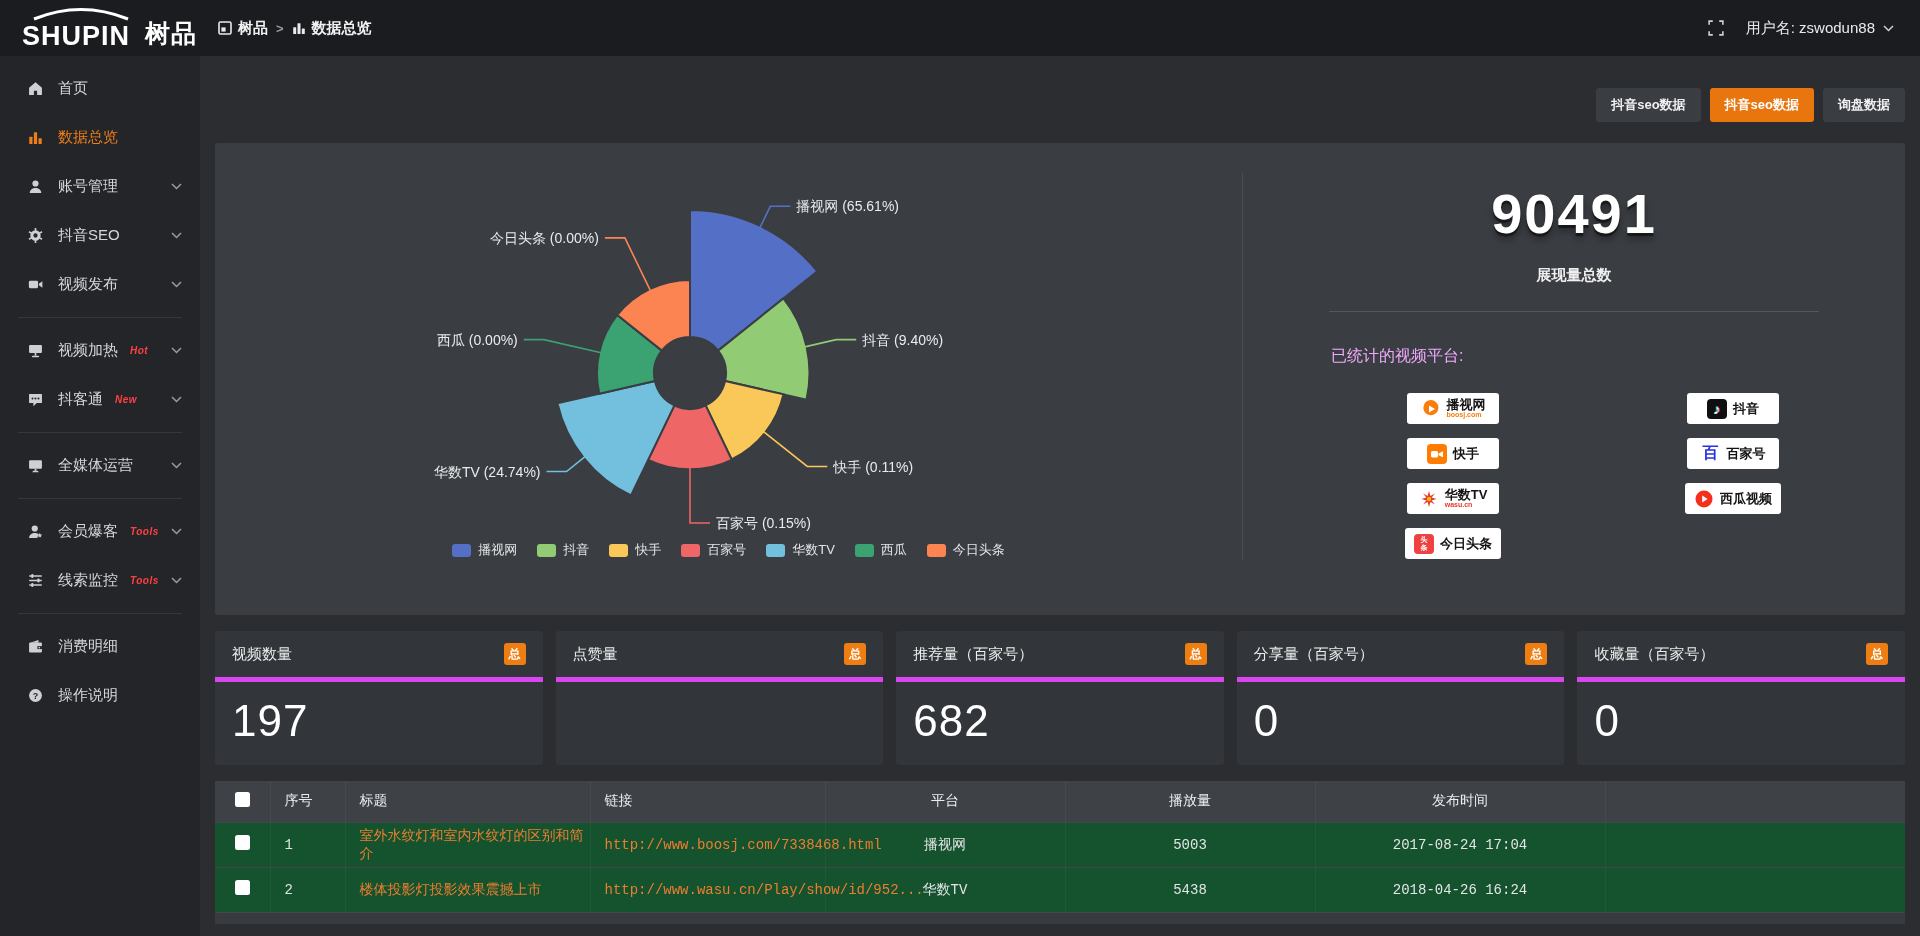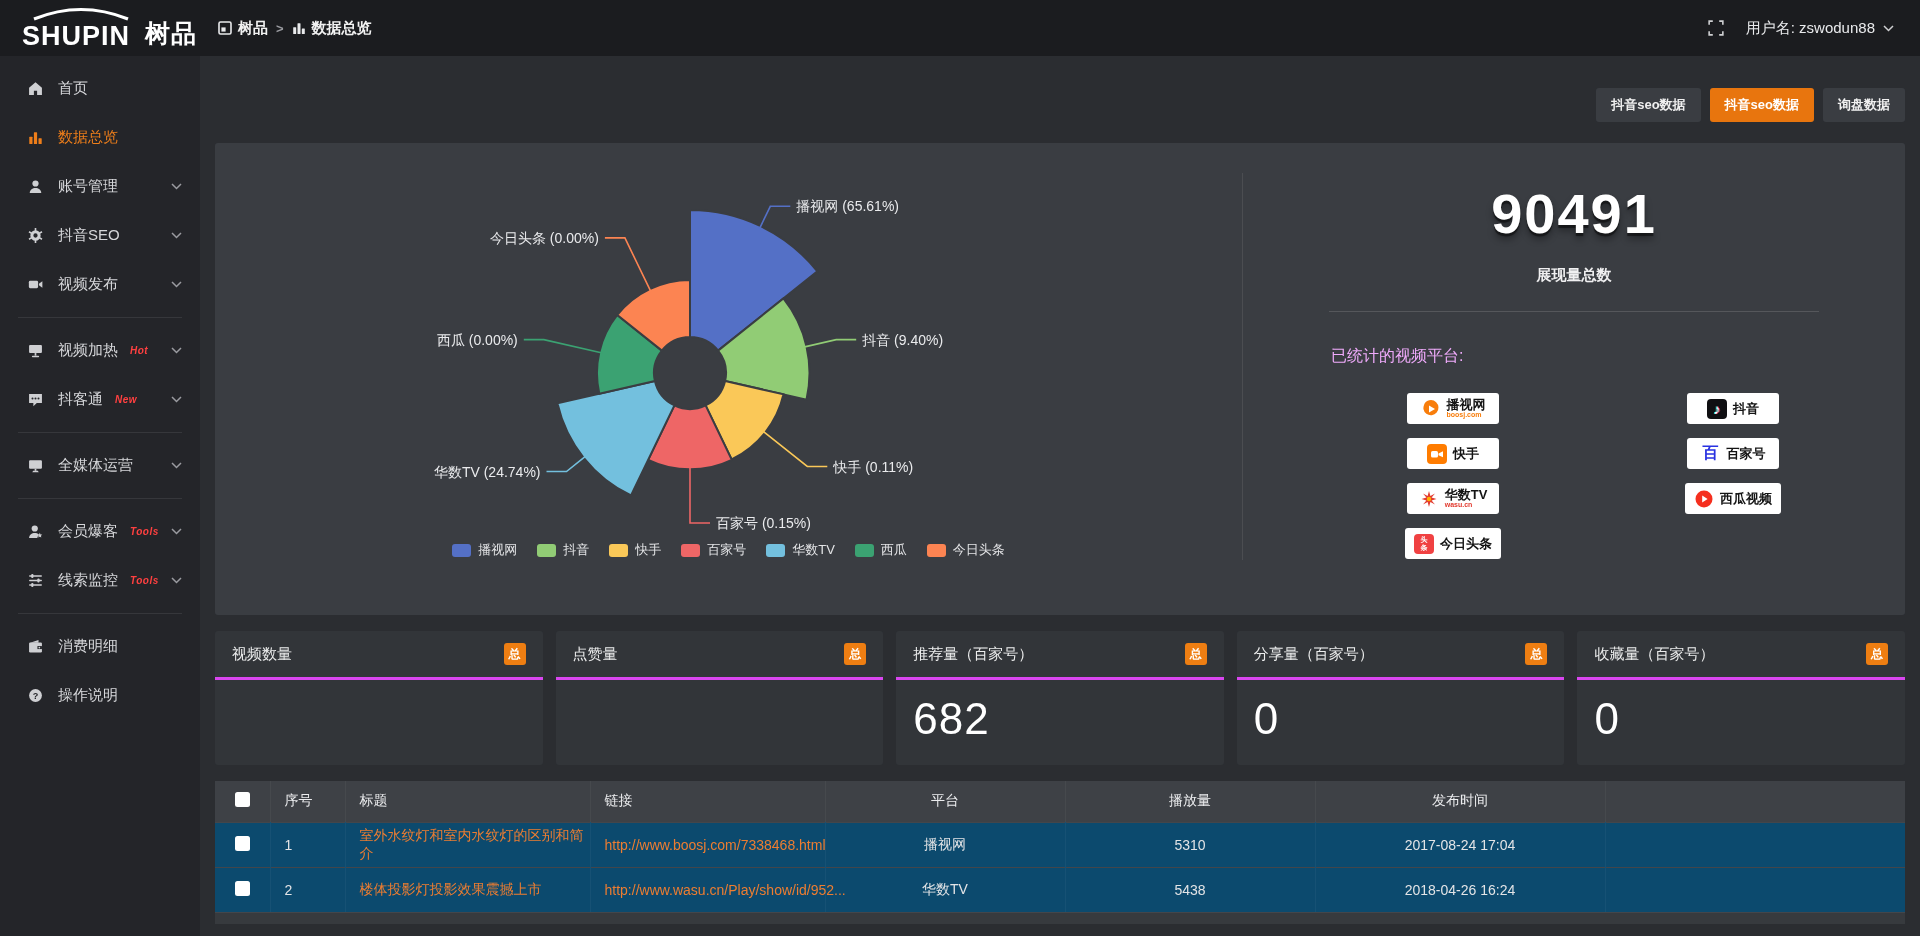--- a/index.html
+++ b/index.html
@@ -58,28 +58,28 @@
   .chip-name { font-size:13px; font-weight:800; color:#141414; line-height:1; }
   .chip-col { display:flex; flex-direction:column; align-items:flex-start; }
   .chip-sub { font-size:7px; font-weight:700; line-height:1.2; }
   .ci-box { width:20px; height:20px; border-radius:4px; display:flex; align-items:center; justify-content:center;
     font-weight:800; flex:none; }
 
   
   .cards { margin-top:16px; display:flex; gap:13px; }
   .card { flex:1; height:134px; background:#323539; border-radius:3px; }
   .card-head { display:flex; align-items:center; justify-content:space-between; padding:12px 17px;
-    border-bottom:3px solid #d946ef; font-size:15px; color:#eceded; }
+    border-bottom:5px solid #d946ef; font-size:15px; color:#eceded; }
   .card-badge { width:22px; height:22px; background:#ee7e12; color:#fff; font-size:12px; font-weight:700;
     border-radius:3px; display:flex; align-items:center; justify-content:center; cursor:pointer; }
   .card-value { padding:14px 17px 0; font-size:44px; color:#fff; letter-spacing:1px; }
 
   
   .tbl-wrap { margin-top:16px; }
-  table { width:100%; border-collapse:collapse; table-layout:fixed; background:#0c4a6e; }
+  table { width:100%; border-collapse:collapse; table-layout:fixed; background:#14532d;font-family:Liberation Mono, monospace; }
   thead th { background:#3e4146; height:41px; font-size:14px; font-weight:400; color:#ebecee; }
   th, td { border-right:1px solid rgba(255,255,255,.045); }
   th:last-child, td:last-child { border-right:none; }
   tbody td { height:45px; font-size:14px; color:#e3e4e6; border-top:1px solid #43464b; }
   .cell-l { text-align:left; padding-left:14px; }
   .cell-c { text-align:center; }
   .orange-text { color:#ed7d31; cursor:pointer; }
   .checkbox { width:15px; height:15px; background:#fff; border-radius:2.5px; display:inline-block; cursor:pointer; }
   .partial-row { height:12px; background:#373a3e; border-top:1px solid #43464b; }
 </style>
@@ -449,20 +449,21 @@
       </div>
     </div>
   </div>
 
   <div class="cards" id="cards">
       <div class="card">
         <div class="card-head">
           <span>视频数量</span>
           <span class="card-badge">总</span>
         </div>
+        <div class="card-value">197</div>
       </div>
       <div class="card">
         <div class="card-head">
           <span>点赞量</span>
           <span class="card-badge">总</span>
         </div>
       </div>
       <div class="card">
         <div class="card-head">
           <span>推荐量（百家号）</span>
@@ -510,21 +511,21 @@
           <th></th>
         </tr>
       </thead>
       <tbody id="tbody">
           <tr>
             <td class="cell-c"><span class="checkbox"></span></td>
             <td class="cell-l">1</td>
             <td class="cell-l orange-text">室外水纹灯和室内水纹灯的区别和简介</td>
             <td class="cell-l orange-text">http://www.boosj.com/7338468.html</td>
             <td class="cell-c">播视网</td>
-            <td class="cell-c">5310</td>
+            <td class="cell-c">5003</td>
             <td class="cell-c">2017-08-24 17:04</td>
             <td></td>
           </tr>
           <tr>
             <td class="cell-c"><span class="checkbox"></span></td>
             <td class="cell-l">2</td>
             <td class="cell-l orange-text">楼体投影灯投影效果震撼上市</td>
             <td class="cell-l orange-text">http://www.wasu.cn/Play/show/id/952...</td>
             <td class="cell-c">华数TV</td>
             <td class="cell-c">5438</td>

